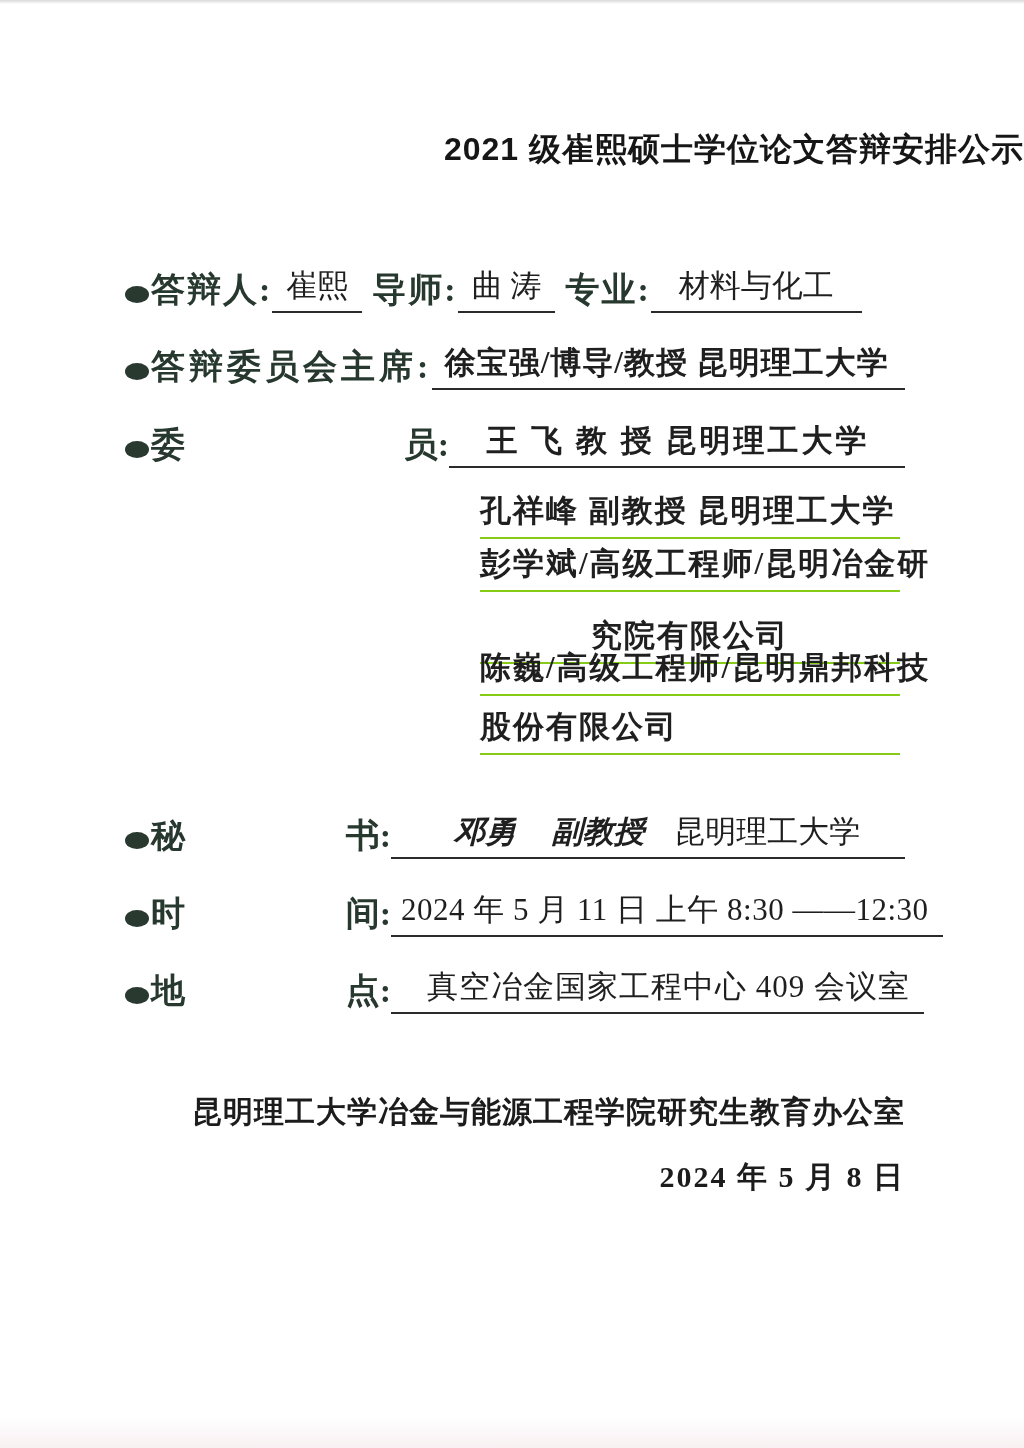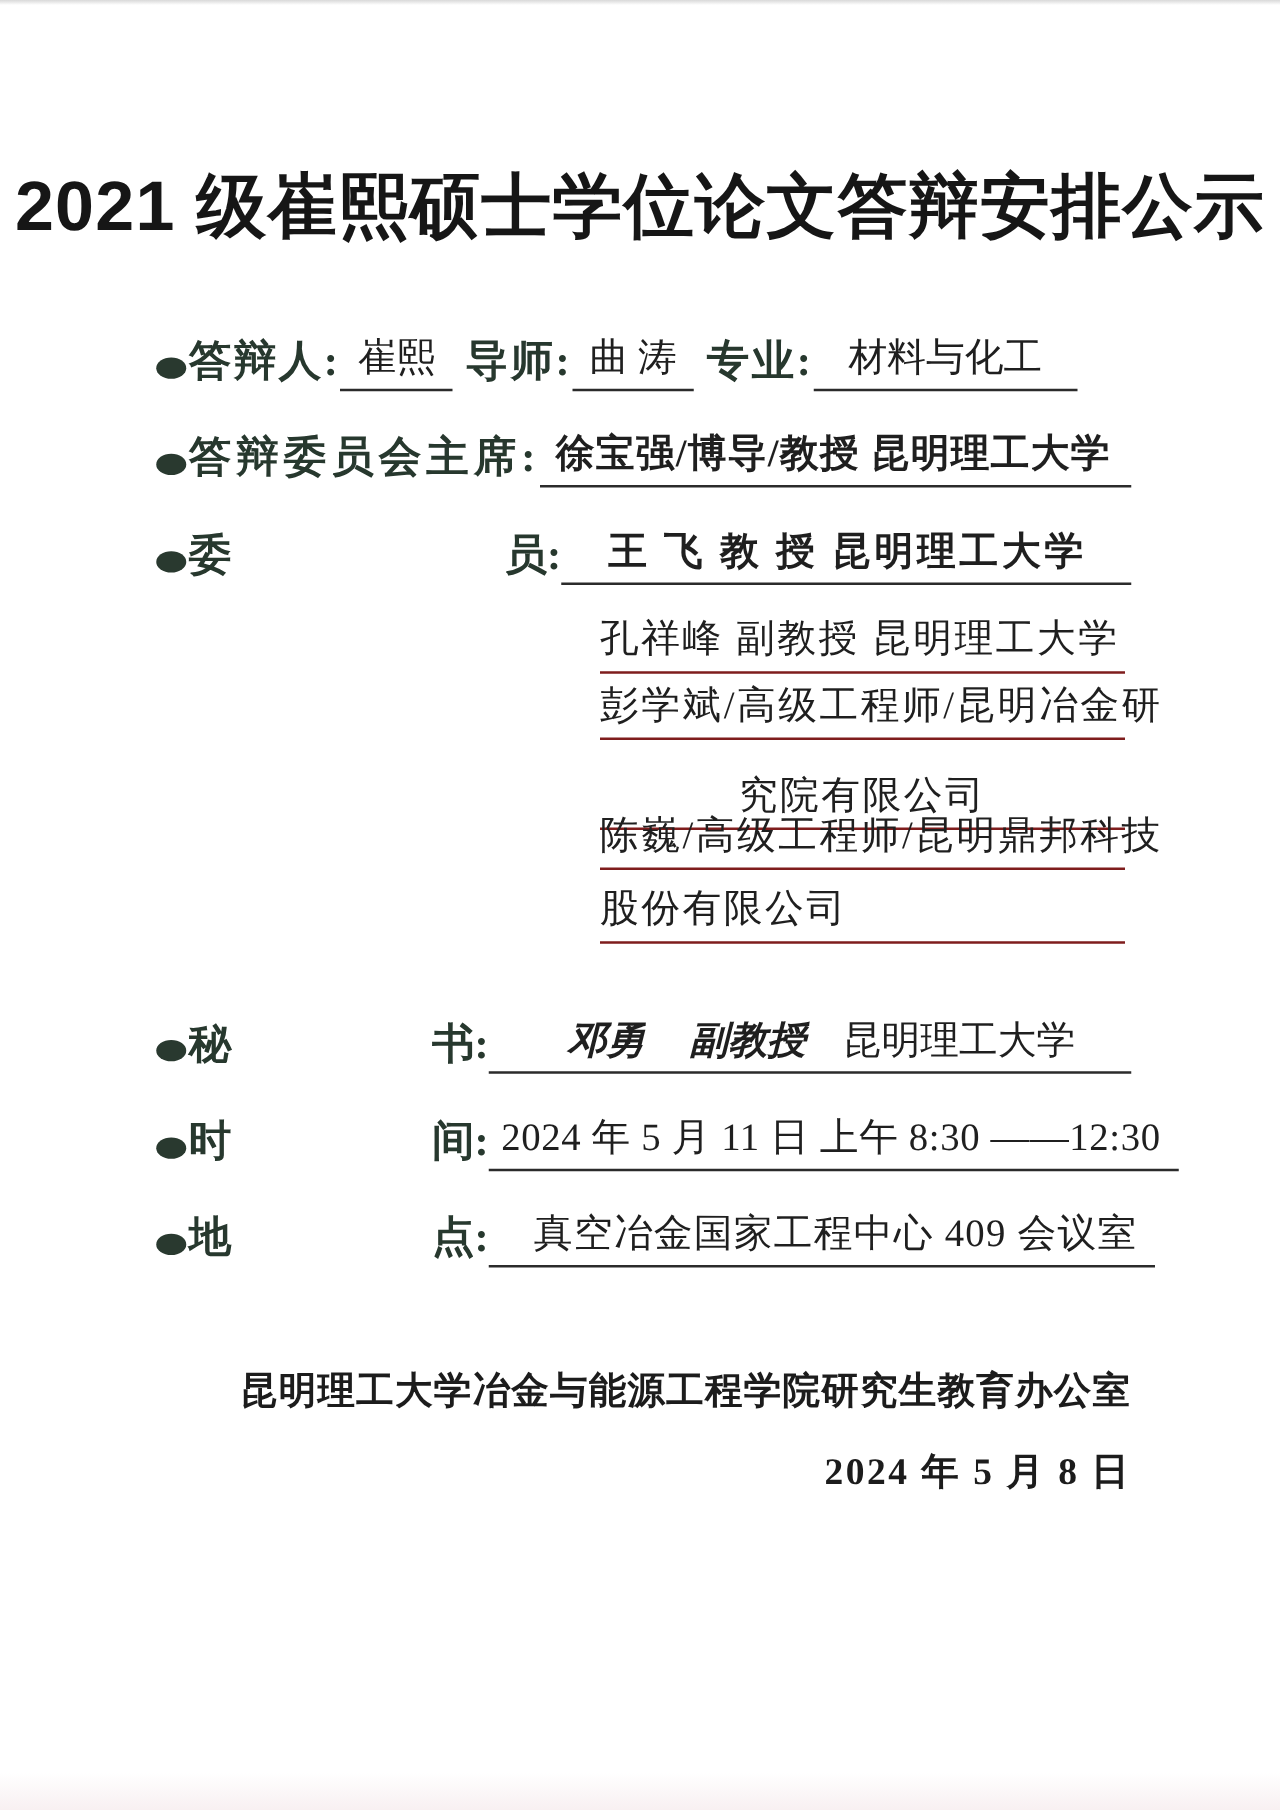--- a/index.html
+++ b/index.html
@@ -17,23 +17,23 @@
     background:linear-gradient(to bottom,#b9b9b9,rgba(255,255,255,0));
     opacity:.55;
   }
   .scan-shadow-bottom{
     position:absolute;left:0;right:0;bottom:0;height:30px;
     background:linear-gradient(to top,#f6ecee,rgba(255,255,255,0));
     opacity:.8;
   }
   .title{
     position:absolute;top:128px;left:0;right:0;margin:0;
-    text-align:center;
+    text-align:right;
     font-family:"Liberation Sans","DejaVu Sans",sans-serif;
-    font-size:56px;font-weight:800;letter-spacing:1px;color:#161616;
+    font-size:32px;font-weight:800;letter-spacing:1px;color:#161616;
   }
   .row{
     position:absolute;left:125px;right:119px;
     display:flex;align-items:flex-end;
   }
   .bullet{
     display:inline-block;flex:none;
     width:24px;height:17px;border-radius:50%;
     background:#29392f;
     margin:0 2px 10px 0;
@@ -60,22 +60,22 @@
     white-space:nowrap;
     text-align:center;
   }
   .grow{flex:1;}
   .center{text-align:center;}
   .boldval{font-weight:700;letter-spacing:1px;}
   .memberval{font-weight:700;letter-spacing:3px;padding-left:16px;}
   .gap10{margin-left:10px;}
   .cont{
     position:absolute;left:480px;right:124px;
-    border-bottom:2px solid #7f1d1d;
-    font-size:31px;font-weight:400;letter-spacing:2px;
+    border-bottom:2px solid #84cc16;
+    font-size:31px;font-weight:700;letter-spacing:2px;
     line-height:1.25;padding-bottom:6px;
     white-space:nowrap;
   }
   .sec-name,.sec-title{font-weight:700;font-style:italic;}
   .sec-name{margin-right:28px;}
   .sec-title{margin-right:22px;}
   .secval{padding-left:32px;}
   .timeval{padding-left:10px;letter-spacing:.5px;}
   .placeval{padding-left:36px;letter-spacing:1px;}
   .footer-line{

